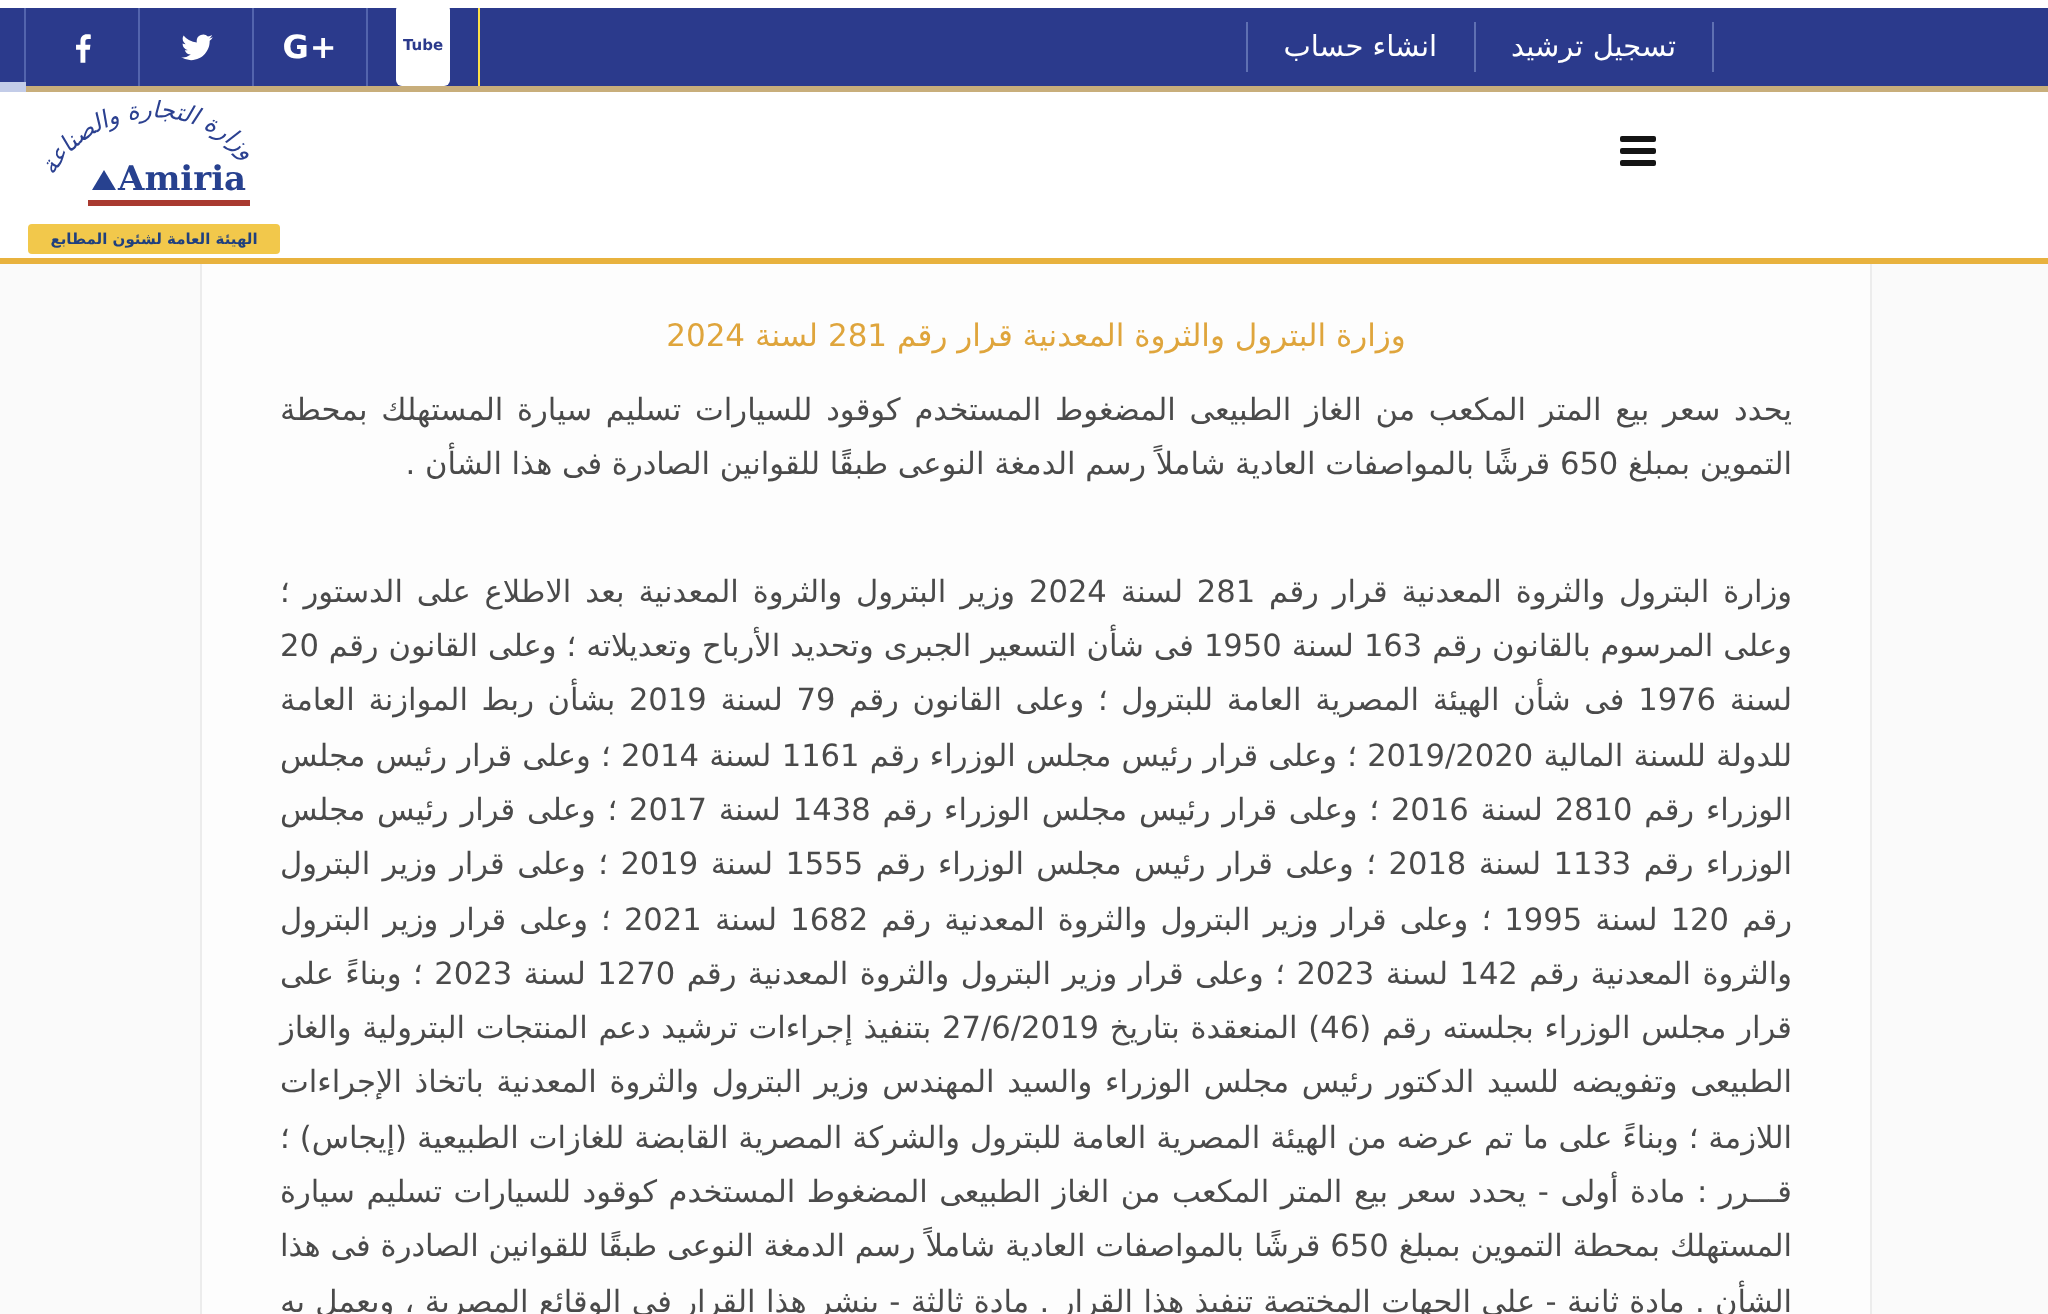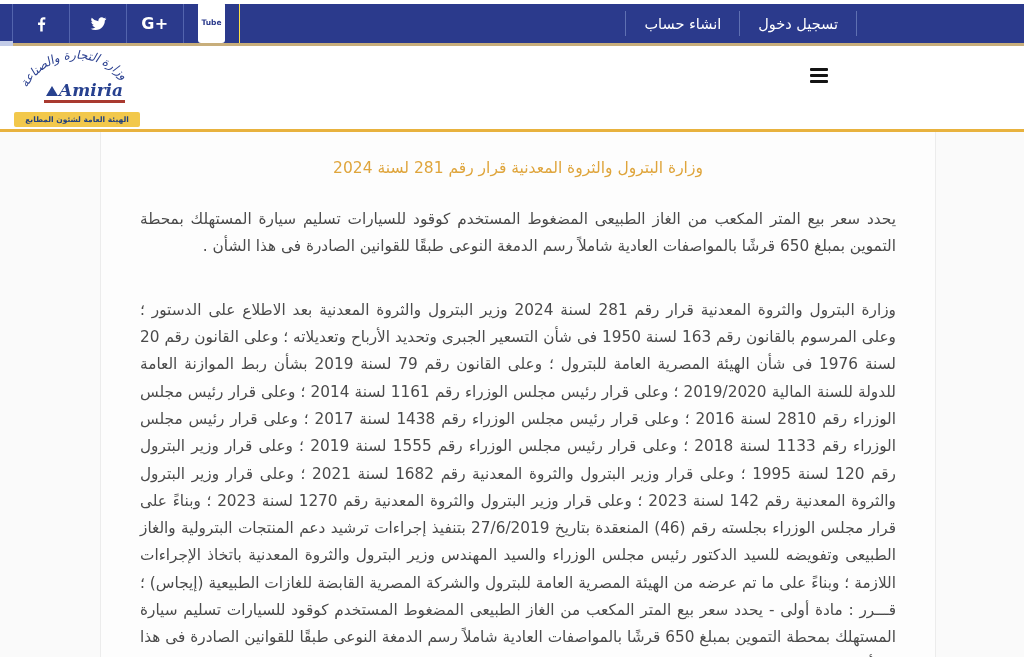--- a/index.html
+++ b/index.html
@@ -26,21 +26,21 @@
 
   
   .tanline { position:absolute; top:43px; left:13px; right:0; height:3px; background:#c8ae7b; }
   .corner-square { position:absolute; top:41px; left:0; width:13px; height:10px; background:#c3cce8; }
 
   
   .header { position:absolute; top:46px; left:0; right:0; height:83px; background:#ffffff; }
   .logo { position:absolute; left:14px; top:4px; width:126px; height:78px; cursor:pointer; }
   .logo-arc { position:absolute; top:0; left:0; }
   .brand { position:absolute; top:31px; left:30px; font-size:17px; font-weight:bold;
-           font-style:italic; color:#27418f; border-bottom:3px solid #a93a30;
+           color:#27418f; border-bottom:3px solid #a93a30;
            font-family:"DejaVu Serif", serif; line-height:1.1; padding:0 2px; }
   .brand-mark { display:inline-block; width:0; height:0; border-left:6px solid transparent;
                 border-right:6px solid transparent; border-bottom:10px solid #27418f;
                 margin-right:1px; }
   .logo-strip { position:absolute; top:62px; left:0; width:126px; height:15px;
                 background:#f2c84b; color:#20407e; font-size:7.5px; font-weight:bold;
                 text-align:center; line-height:15px; border-radius:2px; direction:rtl; }
   .hamburger { position:absolute; left:810px; top:22px; width:18px; cursor:pointer; }
   .hamburger span { display:block; width:18px; height:3px; background:#141414;
                     margin-bottom:3px; border-radius:1px; }
@@ -48,21 +48,21 @@
 
   
   .content { position:absolute; top:132px; left:0; right:0; bottom:0; background:#fafafa; }
   .column { position:absolute; left:100px; top:0; bottom:0; width:836px; background:#fdfdfd;
             border-left:1px solid #ececec; border-right:1px solid #ececec;
             padding:0 39px; }
   .title { margin-top:26px; text-align:center; font-size:15.5px; font-weight:normal;
            color:#dfa53c; line-height:1.3; }
   .summary, .bodytext { font-size:15.3px; line-height:27.3px; color:#4a4a4a;
                         text-align:justify; }
-  .summary { margin-top:28px; }
+  .summary { margin-top:14px; }
   .bodytext { margin-top:36px; }
 </style>
 </head>
 <body>
 
 <div class="page">
 
   <div class="topbar">
     <div class="social">
       <a class="social-cell">
@@ -80,21 +80,21 @@
       </a>
       <a class="social-cell">
         <span class="yt">
           <span class="yt-top">You</span>
           <span class="yt-box">Tube</span>
         </span>
       </a>
     </div>
     <div class="auth">
       <span class="vdiv"></span>
-      <a>تسجيل دخول</a>
+      <a>تسجيل ترشيد</a>
       <span class="vdiv"></span>
       <a>انشاء حساب</a>
       <span class="vdiv"></span>
     </div>
   </div>
 
   <div class="tanline"></div>
   <div class="corner-square"></div>
 
   <div class="header">

